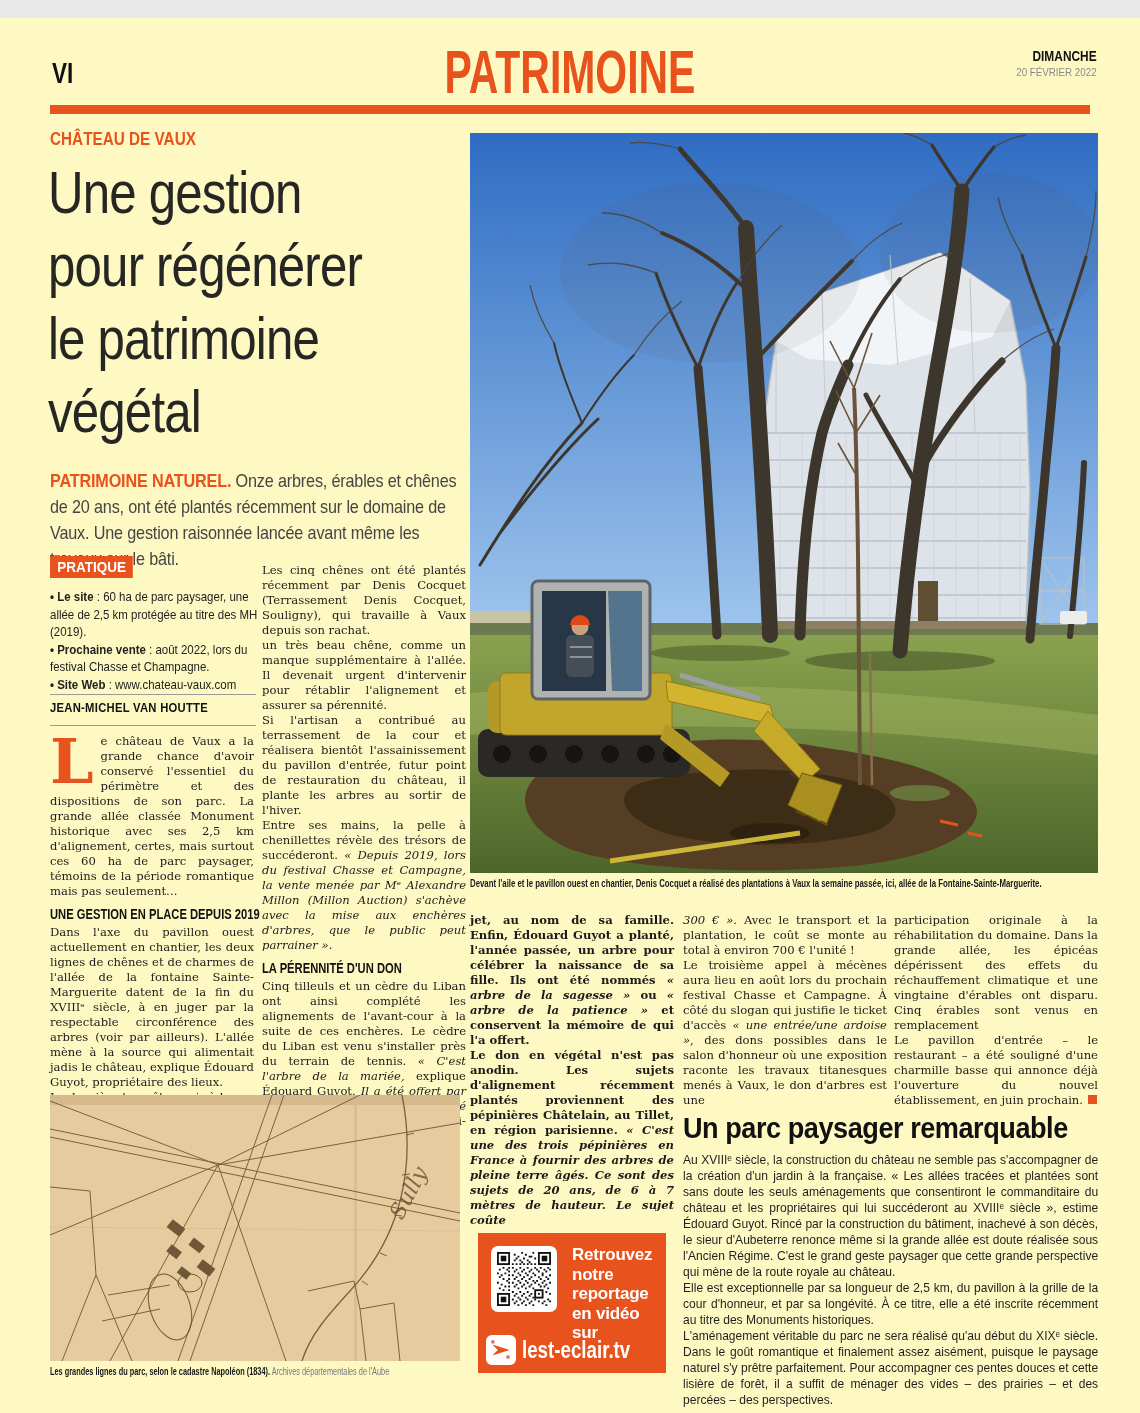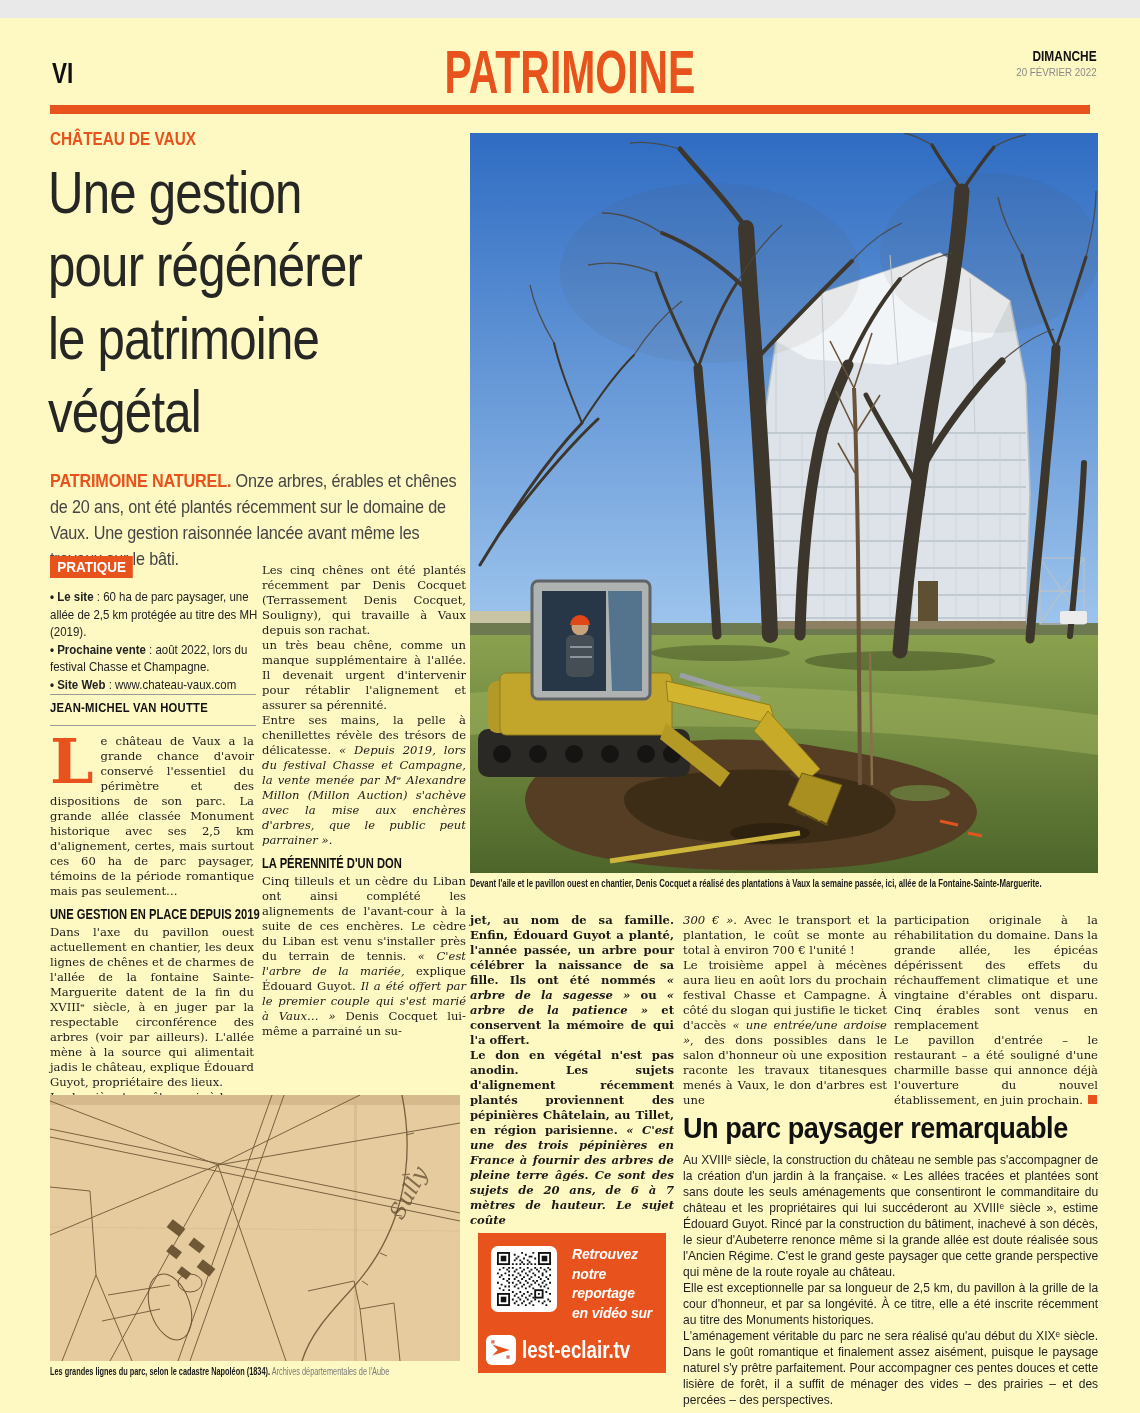--- a/index.html
+++ b/index.html
@@ -49,22 +49,22 @@
   .photo{left:470px;top:115px;width:628px;height:740px;}
   .photo-caption{left:470px;top:859px;width:924px;font-weight:bold;font-size:11.5px;color:#1a1a1a;
                  transform:scaleX(.68);transform-origin:left top;white-space:nowrap;}
   .mapfig{left:50px;top:1077px;width:410px;height:266px;box-shadow:inset 0 0 0 1px #d8bd92;}
   .map-caption{left:50px;top:1347px;width:645px;font-size:11.5px;transform:scaleX(.64);transform-origin:left top;white-space:nowrap;}
   .map-caption .b{font-weight:bold;color:#1a1a1a;}
   .map-caption .credit{color:#787878;}
   
   .promo{left:478px;top:1215px;width:188px;height:140px;background:#e8521c;}
   .qr{position:absolute;left:13px;top:13px;width:54px;height:54px;background:#fff;border-radius:7px;padding:6px;}
-  .promo-text{position:absolute;left:94px;top:12px;color:#fff;font-weight:bold;font-size:14px;line-height:19.5px;
-              white-space:pre-line;letter-spacing:-.2px;font-style:italic;}
+  .promo-text{position:absolute;left:94px;top:12px;color:#fff;font-weight:bold;font-size:17px;line-height:19.5px;
+              white-space:pre-line;letter-spacing:-.2px;}
   .logo-row{position:absolute;left:8px;bottom:8px;display:flex;align-items:center;gap:6px;justify-content:space-between;}
   .logo-icon{width:30px;height:30px;background:#fff;border-radius:6px;position:relative;flex:0 0 auto;}
   .logo-icon svg{position:absolute;left:2px;top:2px;}
   .logo-text{color:#fff;font-weight:bold;font-size:24px;transform:scaleX(.78);transform-origin:left center;white-space:nowrap;}
   
   .parc{left:683px;top:1094px;width:444px;transform:scaleX(.935);transform-origin:left top;}
   .parc h2{margin:0 0 7px;font-size:29px;font-weight:bold;letter-spacing:-.5px;color:#111;}
   .parc p{margin:0;font-size:12.9px;line-height:16px;text-align:justify;color:#1f1f1f;}
 </style>
 </head>
@@ -100,21 +100,22 @@
   <div class="col col1">
     <p class="body"><span class="dropcap">L</span><span>e château de Vaux a la grande chance d'avoir conservé l'essentiel du périmètre et des dispositions de son parc. La grande allée classée Monument historique avec ses 2,5 km d'alignement, certes, mais surtout ces 60 ha de parc paysager, témoins de la période romantique mais pas seulement…</span></p>
     <h3 class="subhead">UNE GESTION EN PLACE DEPUIS 2019</h3>
     <p class="body">Dans l'axe du pavillon ouest actuellement en chantier, les deux lignes de chênes et de charmes de l'allée de la fontaine Sainte-Marguerite datent de la fin du XVIIIᵉ siècle, à en juger par la respectable circonférence des arbres (voir par ailleurs). L'allée mène à la source qui alimentait jadis le château, explique Édouard Guyot, propriétaire des lieux.</p>
     <p class="body">La dernière tempête a mis à bas</p>
   </div>
 
   <div class="col col2">
     <p class="body">Les cinq chênes ont été plantés récemment par Denis Cocquet (Terrassement Denis Cocquet, Souligny), qui travaille à Vaux depuis son rachat.</p>
     <p class="body">un très beau chêne, comme un manque supplémentaire à l'allée. Il devenait urgent d'intervenir pour rétablir l'alignement et assurer sa pérennité.</p>
-    <p class="body"><span>Entre ses mains, la pelle à chenillettes révèle des trésors de délicatesse. </span><span class="ital">« Depuis 2019, lors du festival Chasse et Campagne, la vente menée par Mᵉ Alexandre Millon (Millon Auction) s'achève avec la mise aux enchères d'arbres, que le public peut parrainer ».</span></p>
+    <p class="body">Si l'artisan a contribué au terrassement de la cour et réalisera bientôt l'assainissement du pavillon d'entrée, futur point de restauration du château, il plante les arbres au sortir de l'hiver.</p>
+    <p class="body"><span>Entre ses mains, la pelle à chenillettes révèle des trésors de succéderont. </span><span class="ital">« Depuis 2019, lors du festival Chasse et Campagne, la vente menée par Mᵉ Alexandre Millon (Millon Auction) s'achève avec la mise aux enchères d'arbres, que le public peut parrainer ».</span></p>
     <h3 class="subhead">LA PÉRENNITÉ D'UN DON</h3>
     <p class="body"><span>Cinq tilleuls et un cèdre du Liban ont ainsi complété les alignements de l'avant-cour à la suite de ces enchères. Le cèdre du Liban est venu s'installer près du terrain de tennis. </span><span class="ital">« C'est l'arbre de la mariée,</span><span> explique Édouard Guyot. </span><span class="ital">Il a été offert par le premier couple qui s'est marié à Vaux… »</span><span> Denis Cocquet lui-même a parrainé un su-</span></p>
   </div>
 
   <div class="abs photo">
     <svg width="628" height="740" viewBox="0 0 628 740" role="img">
       <defs>
         <linearGradient id="sky" x1="0" y1="0" x2="0" y2="1">
           <stop offset="0" stop-color="#2f6cc2"></stop>
             <stop offset="1" stop-color="#a3c9ef"></stop>

